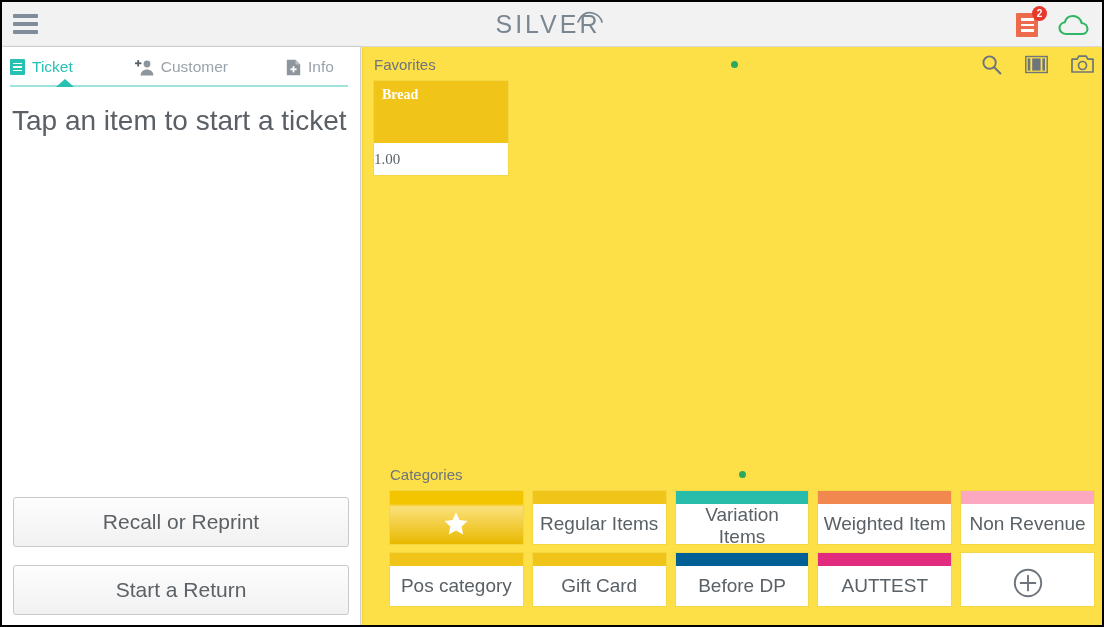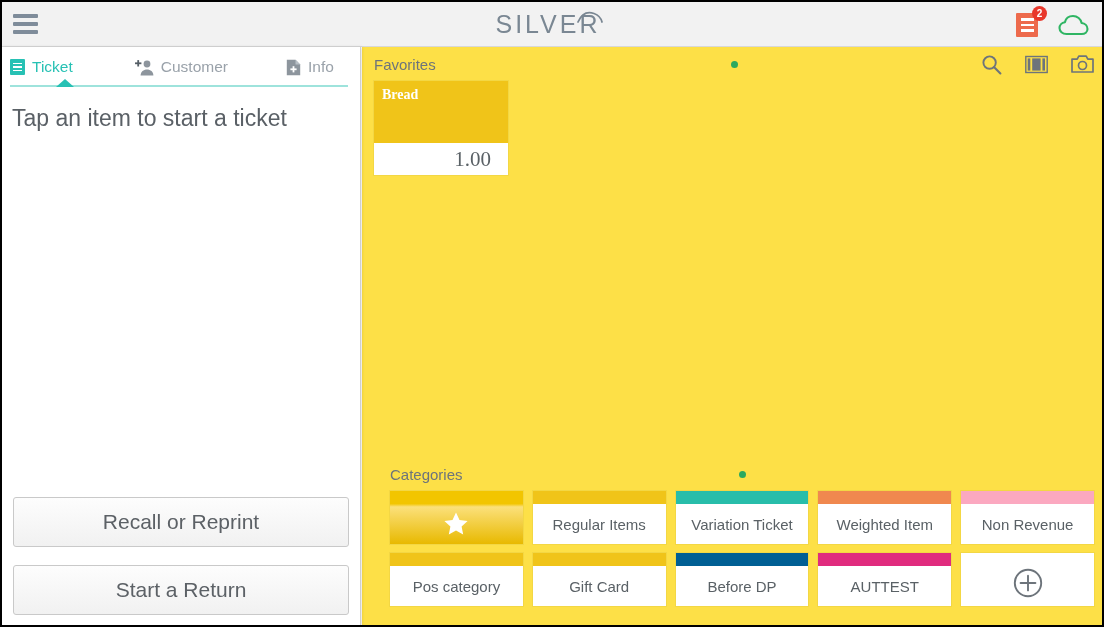--- a/index.html
+++ b/index.html
@@ -114,21 +114,21 @@
   }
   .tab-caret {
     position: absolute; left: 54px; bottom: 0;
     width: 0; height: 0;
     border-left: 9px solid transparent;
     border-right: 9px solid transparent;
     border-bottom: 8px solid #27c1b4;
   }
   .ticket-hint {
     padding: 18px 10px 0 10px;
-    font-size: 23px; color: #5a6066; font-weight: 300;
+    font-size: 28px; color: #5a6066; font-weight: 300;
   }
   .left-actions {
     position: absolute; left: 0; right: 0; bottom: 12px;
     padding: 0 11px;
   }
   .big-btn {
     display: block; width: 100%; height: 50px;
     margin-bottom: 18px;
     background: linear-gradient(to bottom, #fdfdfd 0%, #f1f1f1 100%);
     border: 1px solid #c9c9c9; border-radius: 3px;
@@ -174,22 +174,22 @@
     width: 134px; cursor: pointer;
     background: #ffffff;
     box-shadow: 0 0 0 1px rgba(0,0,0,0.04);
   }
   .tile-item-top {
     height: 62px; padding: 6px 8px;
     color: #ffffff; font-size: 14px; font-weight: bold;
   }
   .tile-item-price {
     height: 32px; line-height: 32px;
-    text-align: right; padding-right: 17px;
-    font-size: 21px; color: #5a6166; font-weight: 300;
+    text-align: left; padding-right: 17px;
+    font-size: 15px; color: #5a6166; font-weight: 300;
     background: #ffffff;
   }
 
   .categories {
     position: absolute; left: 16px; right: 0; bottom: 0;
     height: 170px;
   }
   .cat-grid {
     display: grid;
     grid-template-columns: repeat(5, 1fr);
@@ -198,21 +198,21 @@
   }
   .cat-tile {
     height: 53px; cursor: pointer;
     background: #ffffff;
     display: flex; flex-direction: column;
     box-shadow: 0 0 0 1px rgba(0,0,0,0.04);
   }
   .cat-stripe { height: 13px; width: 100%; flex: none; }
   .cat-label {
     flex: 1; display: flex; align-items: center; justify-content: center;
-    font-size: 15px; color: #5a6166; text-align: center;
+    font-size: 19px; color: #5a6166; text-align: center;
     padding: 0 4px;
   }
   .cat-tile.selected { background: linear-gradient(to bottom, #f2c500 0%, #f2c500 24%, #fbe07a 30%, #e8b900 100%); }
   .cat-tile.selected .cat-label { color: #ffffff; }
   .cat-tile.addnew { background: #ffffff; }
   .cat-tile.addnew .cat-stripe { background: transparent; height: 6px; }
   .star { width: 26px; height: 26px; display:block; }
   .plus-circle { width: 32px; height: 32px; display: block; }
 </style>
 </head>
@@ -346,21 +346,21 @@
           </div>
         </div>
 
         <div class="cat-tile">
           <div class="cat-stripe" style="background:#f0c419"></div>
           <div class="cat-label">Regular Items</div>
         </div>
 
         <div class="cat-tile">
           <div class="cat-stripe" style="background:#28bdaa"></div>
-          <div class="cat-label">Variation Ticket</div>
+          <div class="cat-label">Variation Items</div>
         </div>
 
         <div class="cat-tile">
           <div class="cat-stripe" style="background:#f0884f"></div>
           <div class="cat-label">Weighted Item</div>
         </div>
 
         <div class="cat-tile">
           <div class="cat-stripe" style="background:#fba8c0"></div>
           <div class="cat-label">Non Revenue</div>

